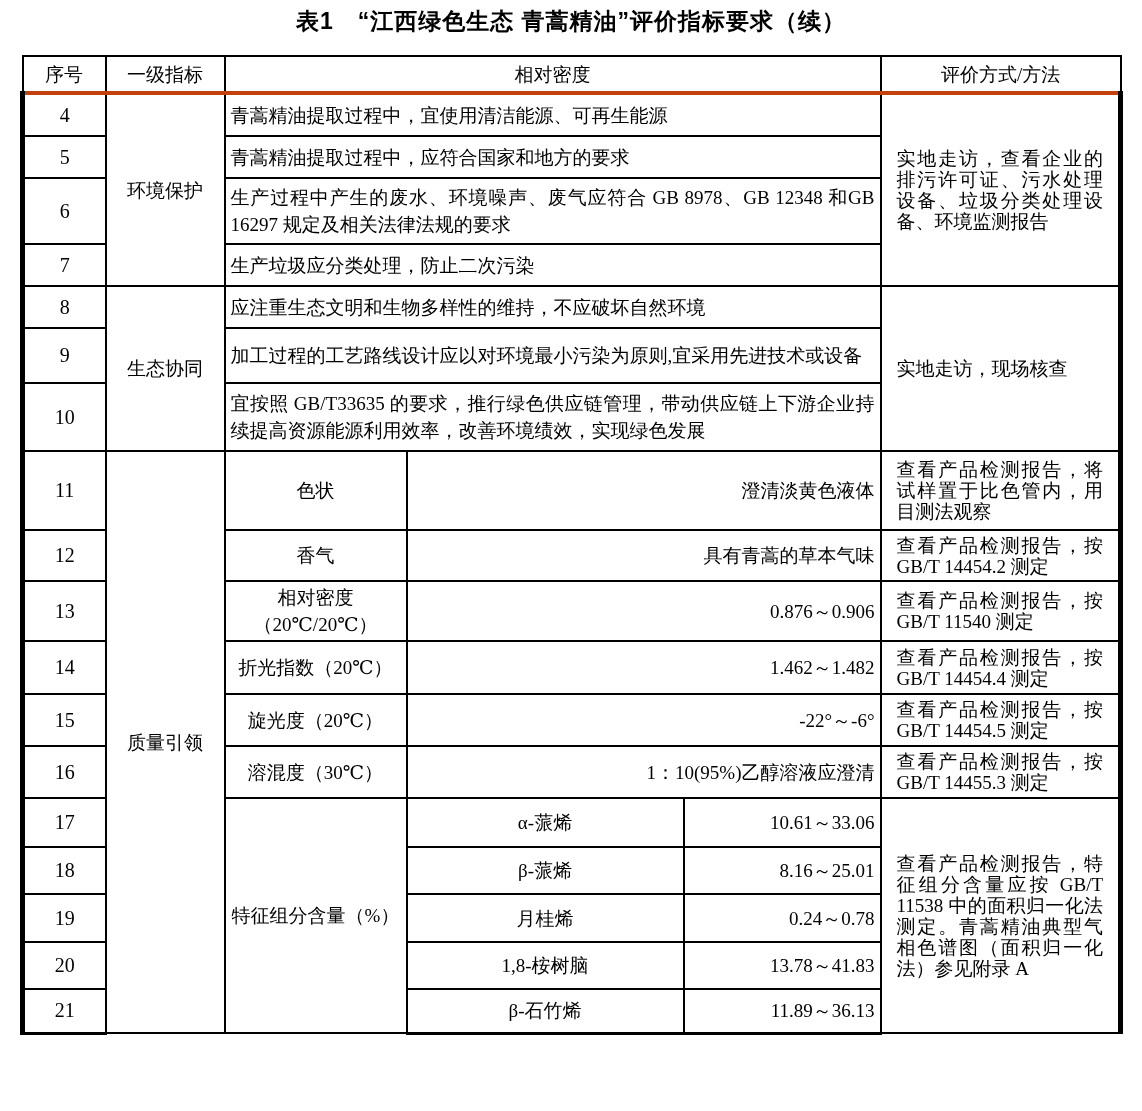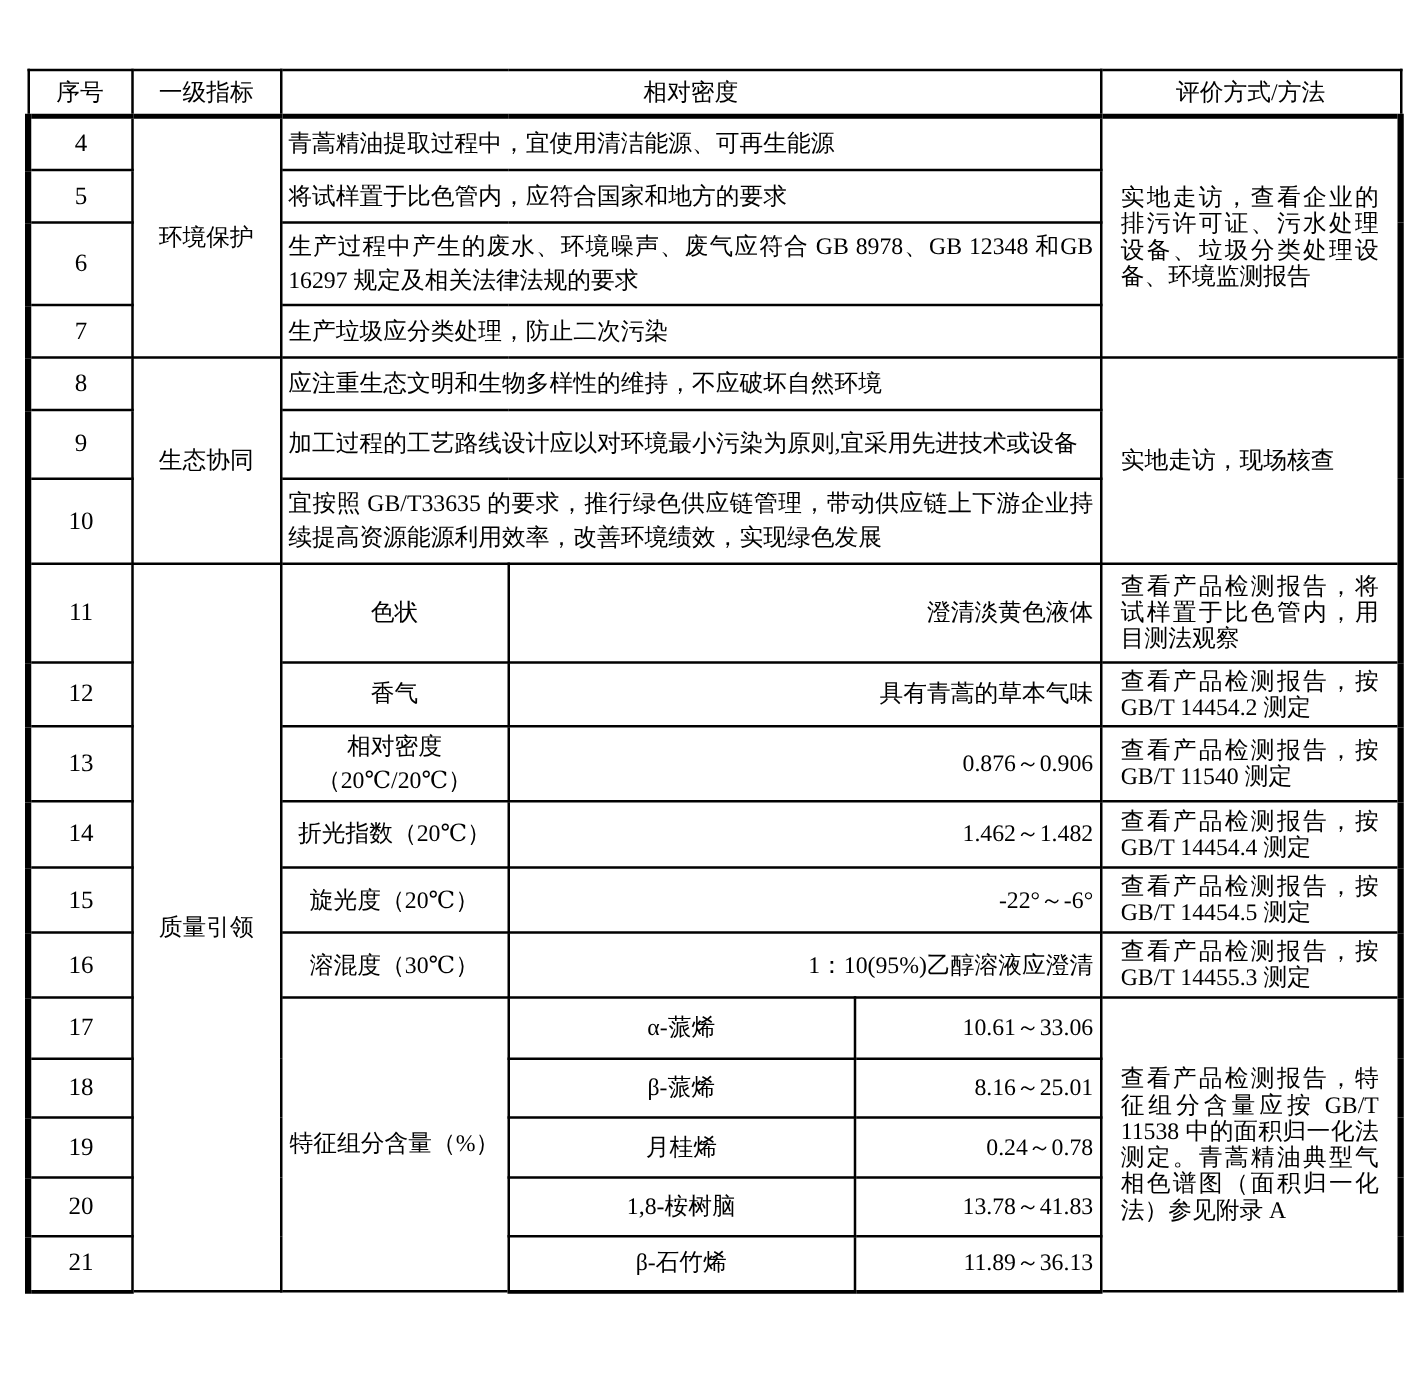--- a/index.html
+++ b/index.html
@@ -28,21 +28,21 @@
   td, th {
     border:2px solid #000;
     font-size:19px;
     font-weight:normal;
     padding:2px 5px;
     vertical-align:middle;
     overflow:hidden;
     line-height:27px;
   }
   
-  tr.hdr th { border-top:2px solid #000; border-bottom:4px solid #000000; text-align:center; height:30px; }
+  tr.hdr th { border-top:2px solid #000; border-bottom:4px solid #c2410c; text-align:center; height:30px; }
   
   .bl { border-left:5px solid #000; }
   .br { border-right:5px solid #000; }
   tr.last td { border-bottom:3px solid #000;margin-top:36px; }
   
   .no-cell   { text-align:center; font-size:20px; }
   .grp-cell  { text-align:center; }
   .req-cell  { text-align:left; text-align:justify; }
   .lbl-cell  { text-align:center; }
   .val-cell  { text-align:right; }
@@ -51,20 +51,21 @@
   .h47{height:43px}.h46{height:42px}.h70{height:66px}.h46b{height:42px}
   .h59{height:55px}.h72{height:68px}
   .h83{height:79px}.h55{height:51px}.h58{height:54px}.h57{height:53px}.h56{height:52px}
   .h53{height:49px}.h51{height:47px}.h52{height:48px}.h48{height:44px}
 </style>
 </head>
 <body>
 
 <div class="page">
 
+  <div class="doc-title">表1　“江西绿色生态 青蒿精油”评价指标要求（续）</div>
 
   <table class="spec">
     <colgroup>
       <col style="width:83px">
         <col style="width:119px">
         <col style="width:182px">
       <col style="width:277px">
         <col style="width:197px">
         <col style="width:240px">
     </colgroup>
@@ -78,21 +79,21 @@
     </tr>
 
     <tr class="h47">
       <td class="no-cell bl">4</td>
       <td class="grp-cell" rowspan="4">环境保护</td>
       <td class="req-cell" colspan="3">青蒿精油提取过程中，宜使用清洁能源、可再生能源</td>
       <td class="mth-cell br" rowspan="4">实地走访，查看企业的排污许可证、污水处理设备、垃圾分类处理设备、环境监测报告</td>
     </tr>
     <tr class="h46">
       <td class="no-cell bl">5</td>
-      <td class="req-cell" colspan="3">将试样置于比色管内，应符合国家和地方的要求</td>
+      <td class="req-cell" colspan="3">青蒿精油提取过程中，应符合国家和地方的要求</td>
     </tr>
     <tr class="h70">
       <td class="no-cell bl">6</td>
       <td class="req-cell" colspan="3">生产过程中产生的废水、环境噪声、废气应符合 GB 8978、GB 12348 和GB 16297 规定及相关法律法规的要求</td>
     </tr>
     <tr class="h46b">
       <td class="no-cell bl">7</td>
       <td class="req-cell" colspan="3">生产垃圾应分类处理，防止二次污染</td>
     </tr>
 

